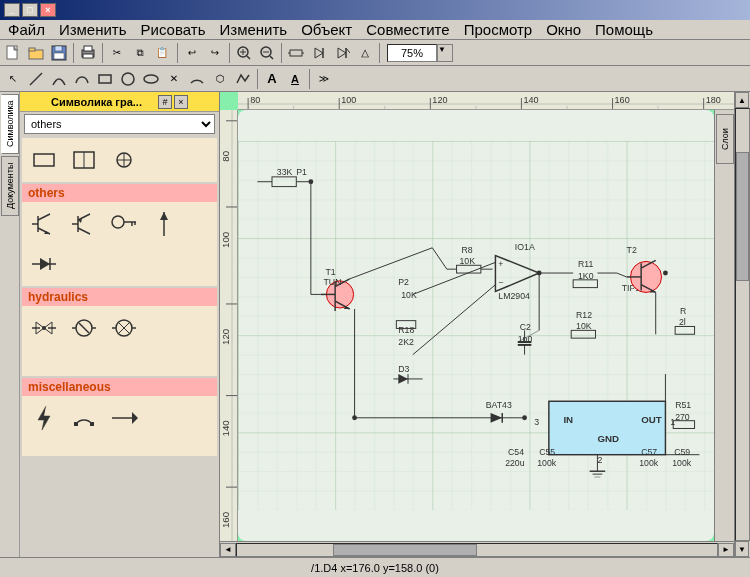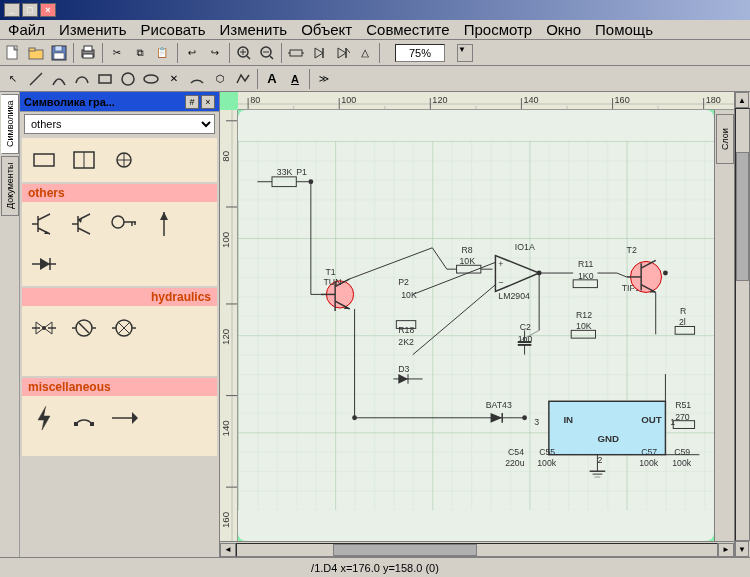--- a/index.html
+++ b/index.html
@@ -70,22 +70,21 @@
       display: flex;
       align-items: center;
       border-bottom: 1px solid #808080;
       padding: 1px 2px;
       gap: 1px;
     }
 
     
     .zoom-control {
       display: flex; align-items: center;
-      margin-left: 12px;
-      gap: 12px;
+      margin-left: 4px;
     }
     .zoom-input {
       width: 50px; height: 18px;
       border: 1px inset #808080;
       background: white;
       font-size: 11px;
       text-align: center;
     }
     .zoom-btn {
       width: 16px; height: 18px;
@@ -140,26 +139,26 @@
     .side-tab.active { background: #fff; border-right: 1px solid #fff; }
 
     
     #symbol-panel {
       flex: 1;
       display: flex;
       flex-direction: column;
       background: #d4d0c8;
     }
     #symbol-panel-header {
-      background: #1d4ed8;
+      background: #fde047;
       border-bottom: 1px solid #999;
       padding: 2px 4px;
       display: flex;
       align-items: center;
-      justify-content: space-between;
+      justify-content: center;
       height: 20px;
       gap: 16px;
     }
     #symbol-panel-header span { font-size: 11px; font-weight: bold; }
     #symbol-panel-header .header-btns { display: flex; gap: 2px; }
     .panel-btn { width: 14px; height: 14px; background: #d4d0c8; border: 1px solid #666; font-size: 9px; cursor: pointer; display: flex; align-items: center; justify-content: center; }
 
     
     #category-dropdown {
       margin: 2px 4px;
@@ -186,21 +185,21 @@
       margin: 2px;
     }
     .symbol-category-header {
       padding: 2px 6px;
       font-weight: bold;
       font-size: 12px;
       cursor: pointer;
     }
     .symbol-category-header.pid { background: #ffb0b0; color: #cc0000; }
     .symbol-category-header.others { background: #ffb0b0; color: #cc4400; }
-    .symbol-category-header.hydraulics { background: #ffb0b0; color: #cc4400; text-align: right; }
+    .symbol-category-header.hydraulics { background: #ffb0b0; color: #cc4400; }
     .symbol-category-header.misc { background: #ffb0b0; color: #cc4400; }
 
     .symbol-row {
       display: flex;
       flex-wrap: wrap;
       padding: 4px;
       background: #f5e8d0;
       gap: 4px;
     }
     .symbol-item {

